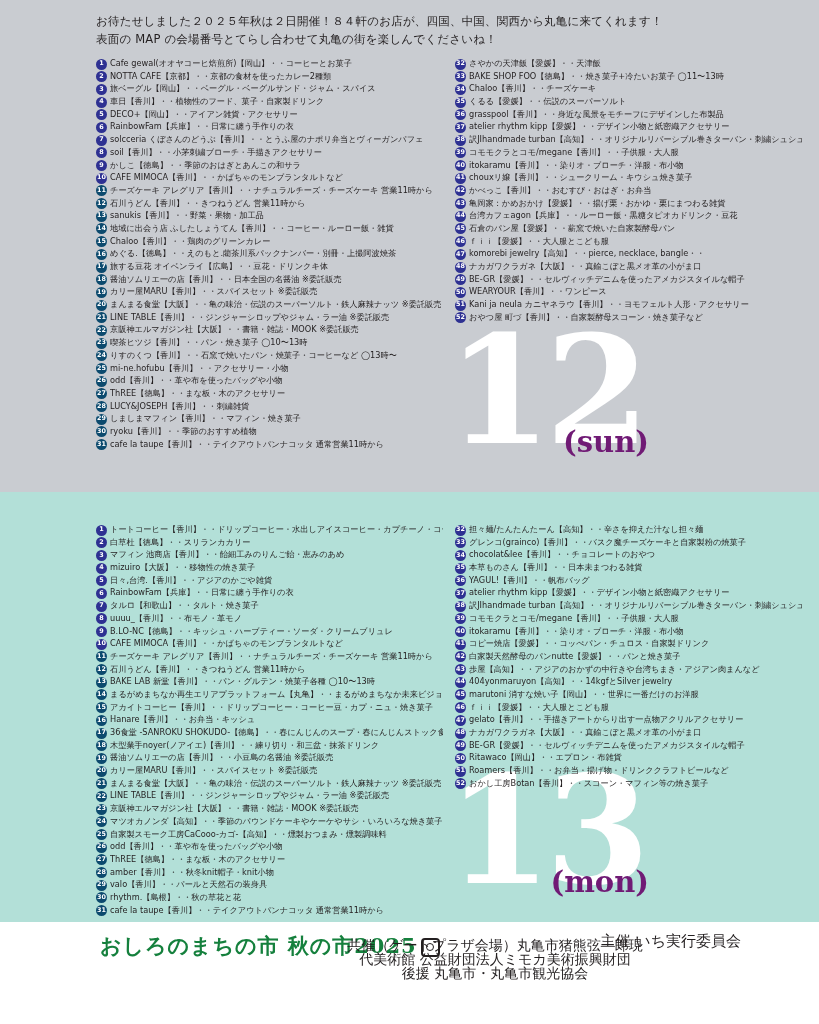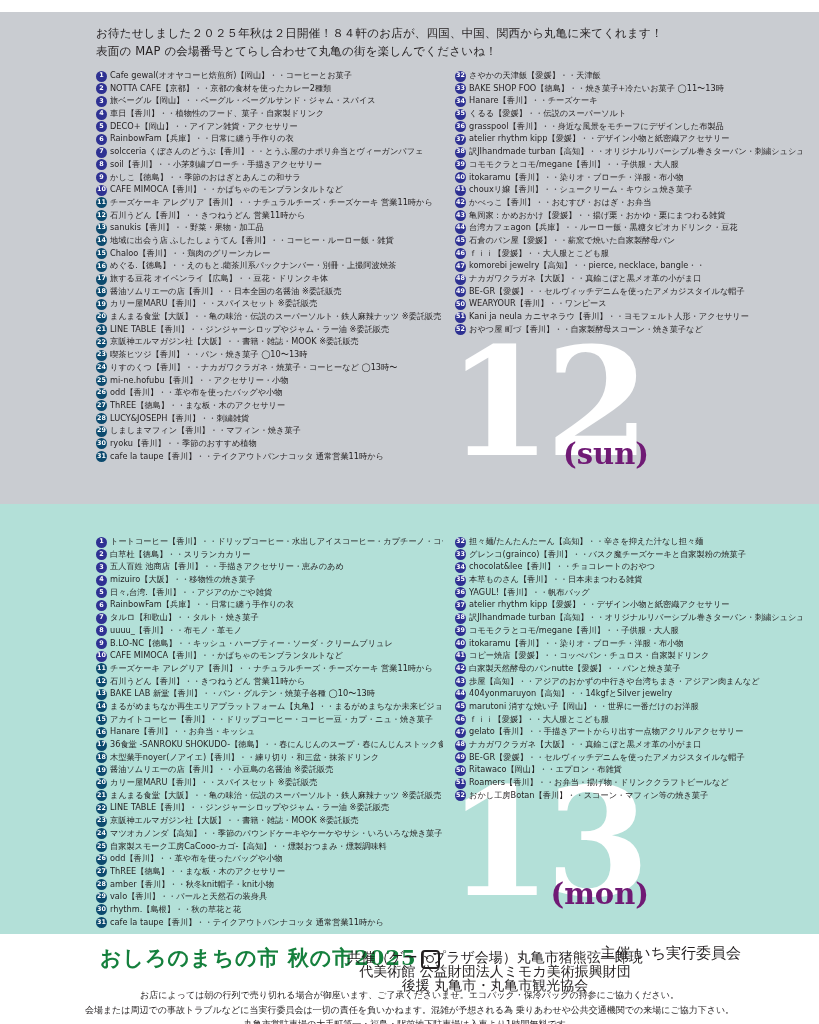--- a/index.html
+++ b/index.html
@@ -3,21 +3,21 @@
 <meta charset="utf-8">
 <style>
   html,body{margin:0;padding:0;}
   body{
     width:819px;height:1024px;
     font-family:"DejaVu Sans","Liberation Sans",sans-serif;
     background:#ffffff;
     overflow:hidden;
     position:relative;
   }
-  .page{position:relative;width:819px;height:972px;margin-top:12px;}
+  .page{position:relative;width:819px;height:972px;}
 
   
   .band-12{
     position:absolute;left:0;top:0;width:819px;height:492px;
     background:#c9ccd1;
   }
   .band-13{
     position:absolute;left:0;top:492px;width:819px;height:430px;
     background:#b3e0d8;
   }
@@ -211,21 +211,21 @@
         <div class="row">
           <span class="num green">22</span>
           <span class="txt">京阪神エルマガジン社【大阪】・・書籍・雑誌・MOOK ※委託販売</span>
         </div>
         <div class="row">
           <span class="num green">23</span>
           <span class="txt">喫茶ヒツジ【香川】・・パン・焼き菓子 ◯10〜13時</span>
         </div>
         <div class="row">
           <span class="num green">24</span>
-          <span class="txt">りすのくつ【香川】・・ナカガワクラガネ・焼菓子・コーヒーなど ◯13時〜</span>
+          <span class="txt">りすのくつ【香川】・・石窯で焼いたパン・焼菓子・コーヒーなど ◯13時〜</span>
         </div>
         <div class="row">
           <span class="num green">25</span>
           <span class="txt">mi-ne.hofubu【香川】・・アクセサリー・小物</span>
         </div>
         <div class="row">
           <span class="num green">26</span>
           <span class="txt">odd【香川】・・革や布を使ったバッグや小物</span>
         </div>
         <div class="row">
@@ -253,21 +253,21 @@
         <div class="row">
           <span class="num blue">32</span>
           <span class="txt">さやかの天津飯【愛媛】・・天津飯</span>
         </div>
         <div class="row">
           <span class="num blue">33</span>
           <span class="txt">BAKE SHOP FOO【徳島】・・焼き菓子+冷たいお菓子 ◯11〜13時</span>
         </div>
         <div class="row">
           <span class="num blue">34</span>
-          <span class="txt">Hanare【香川】・・チーズケーキ</span>
+          <span class="txt">Chaloo【香川】・・チーズケーキ</span>
         </div>
         <div class="row">
           <span class="num blue">35</span>
           <span class="txt">くるる【愛媛】・・伝説のスーパーソルト</span>
         </div>
         <div class="row">
           <span class="num blue">36</span>
           <span class="txt">grasspool【香川】・・身近な風景をモチーフにデザインした布製品</span>
         </div>
         <div class="row">
@@ -342,21 +342,21 @@
         <div class="row">
           <span class="num blue">1</span>
           <span class="txt">トートコーヒー【香川】・・ドリップコーヒー・水出しアイスコーヒー・カプチーノ・コーヒー豆など</span>
         </div>
         <div class="row">
           <span class="num blue">2</span>
           <span class="txt">白草杜【徳島】・・スリランカカリー</span>
         </div>
         <div class="row">
           <span class="num blue">3</span>
-          <span class="txt">五人百姓 池商店【香川】・・手描きアクセサリー・恵みのあめ</span>
+          <span class="txt">マフィン 池商店【香川】・・飴細工みのりんご飴・恵みのあめ</span>
         </div>
         <div class="row">
           <span class="num blue">4</span>
           <span class="txt">mizuiro【大阪】・・移物性の焼き菓子</span>
         </div>
         <div class="row">
           <span class="num blue">5</span>
           <span class="txt">日々,台湾.【香川】・・アジアのかごや雑貨</span>
         </div>
         <div class="row">
@@ -555,19 +555,14 @@
   <div class="foot-title">
     <span>おしろのまちの市 秋の市2025</span><span class="ig"></span>
   </div>
   <div class="foot-mid">
     <div>共催（ゲートプラザ会場）丸亀市猪熊弦一郎現代美術館 公益財団法人ミモカ美術振興財団</div>
     <div>後援 丸亀市・丸亀市観光協会</div>
   </div>
   <div class="foot-right">
     <div>主催 いち実行委員会</div>
   </div>
-  <div class="foot-note" id="foot-notes">
-      <div>お店によっては朝の行列で売り切れる場合が御座います、ご了承くださいませ。エコバック・保冷バッグの持参にご協力ください。</div>
-      <div>会場または周辺での事故トラブルなどに当実行委員会は一切の責任を負いかねます。混雑が予想される為 乗りあわせや公共交通機関での来場にご協力下さい。</div>
-      <div>丸亀市営駐車場の大手町第一・福島・駅前地下駐車場は入車より1時間無料です。</div>
-    </div>
 
 </div>
 
 </body></html>

